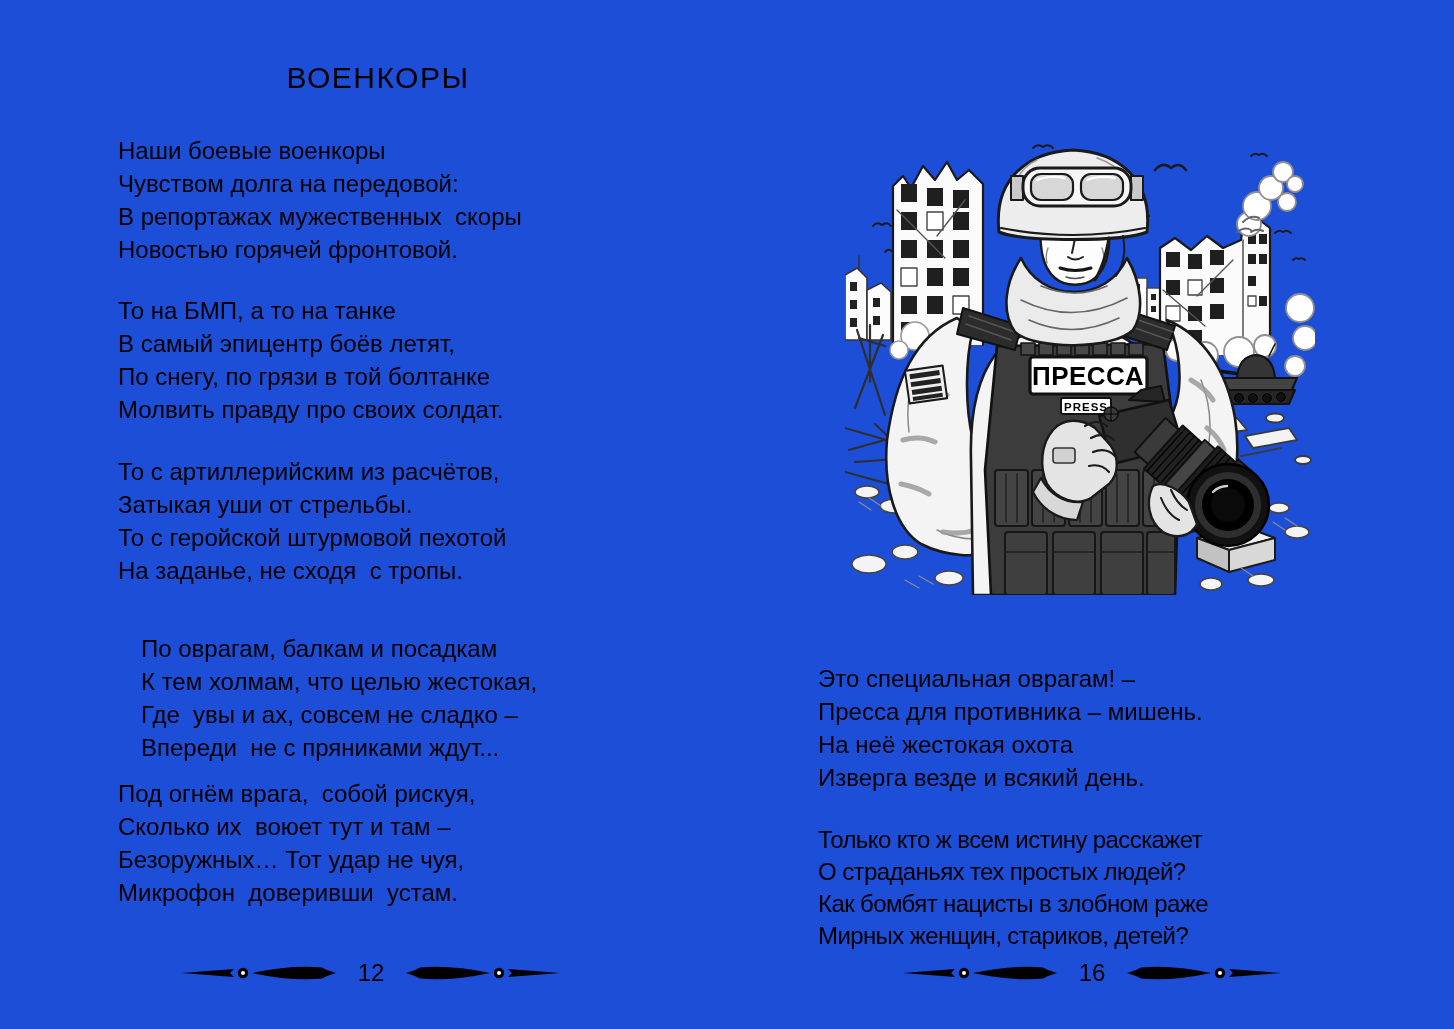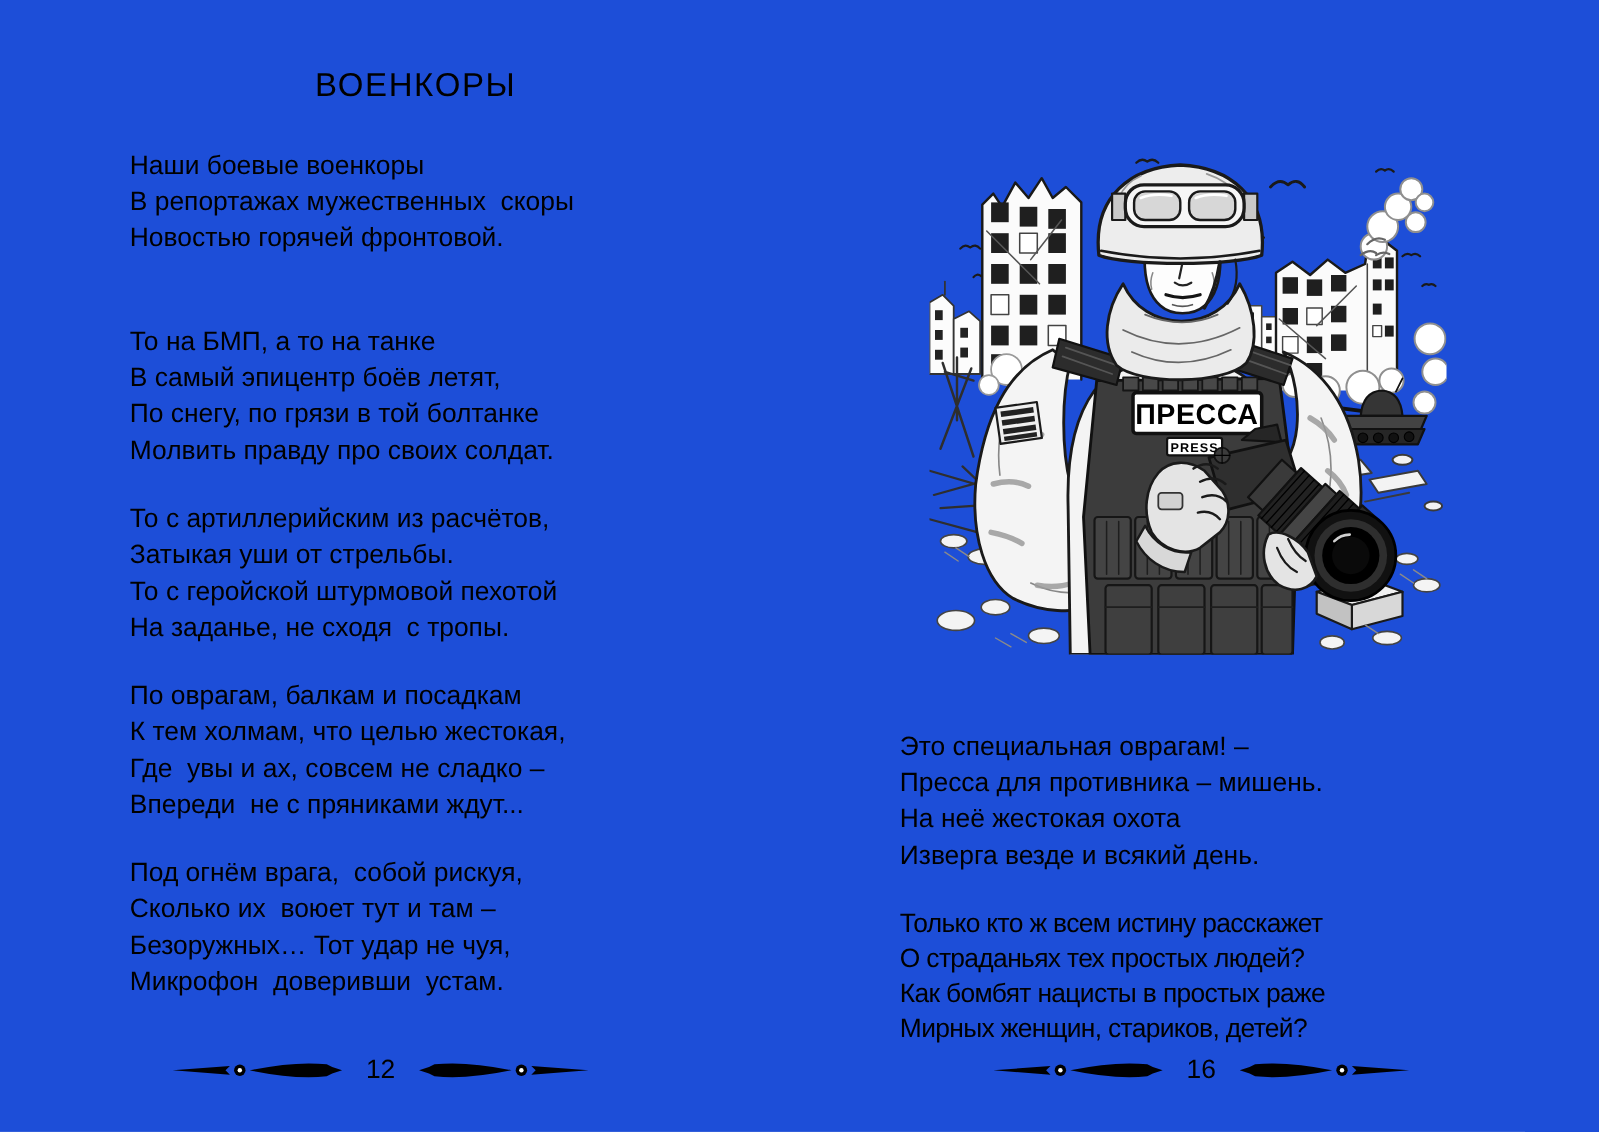--- a/index.html
+++ b/index.html
@@ -8,43 +8,44 @@
     font-family:"Liberation Sans", sans-serif;color:#000;overflow:hidden;
   }
   .poem-title{
     position:absolute;left:118px;top:61px;width:520px;text-align:center;
     font-size:30px;letter-spacing:1.5px;white-space:pre;
   }
   .stanza{position:absolute;font-size:24px;line-height:33px;}
   .stanza .line{white-space:pre;}
   .stanza.s-left{left:118px;}
   .stanza.s-right{left:818px;}
-  .st1{top:134px;} .st2{top:294px;} .st3{top:455px;} .st4{top:616px;} .st5{top:777px;}
+  .st1{top:134px;} .st2{top:294px;} .st3{top:455px;} .st4{top:632px;margin-left:23px;} .st5{top:777px;}
   .st6{top:662px;}
   .st7{top:824px;line-height:32px;letter-spacing:-0.6px;}
   .footer{
     position:absolute;top:958px;width:486px;height:30px;
     display:flex;align-items:center;justify-content:center;gap:20px;
   }
-  .footer.f-left{left:103px;justify-content:center;}
+  .footer.f-left{left:128px;justify-content:center;}
   .footer.f-right{left:849px;}
   .page-num{font-size:24px;line-height:24px;}
   .orn{display:block;}
   .orn.mirror{transform:scaleX(-1);}
   .illustration{position:absolute;left:845px;top:140px;width:470px;height:455px;}
 </style>
 </head>
 <body>
 
 <div class="canvas">
 
   <div class="poem-title">ВОЕНКОРЫ</div>
 
   <div class="stanza s-left st1">
     <div class="line">Наши боевые военкоры</div>
+    <div class="line">Чувством долга на передовой:</div>
     <div class="line">В репортажах мужественных  скоры</div>
     <div class="line">Новостью горячей фронтовой.</div>
   </div>
   <div class="stanza s-left st2">
     <div class="line">То на БМП, а то на танке</div>
     <div class="line">В самый эпицентр боёв летят,</div>
     <div class="line">По снегу, по грязи в той болтанке</div>
     <div class="line">Молвить правду про своих солдат.</div>
   </div>
   <div class="stanza s-left st3">
@@ -396,21 +397,21 @@
 
   <div class="stanza s-right st6">
     <div class="line">Это специальная оврагам! –</div>
     <div class="line">Пресса для противника – мишень.</div>
     <div class="line">На неё жестокая охота</div>
     <div class="line">Изверга везде и всякий день.</div>
   </div>
   <div class="stanza s-right st7">
     <div class="line">Только кто ж всем истину расскажет</div>
     <div class="line">О страданьях тех простых людей?</div>
-    <div class="line">Как бомбят нацисты в простых раже</div>
+    <div class="line">Как бомбят нацисты в злобном раже</div>
     <div class="line">Мирных женщин, стариков, детей?</div>
   </div>
 
   <div class="footer f-right">
     <svg class="orn" width="158" height="22" viewBox="0 0 158 22" aria-hidden="true">
       <path d="M2,11 L54,7 L50,11 L54,15 Z" fill="#000"></path>
       <circle cx="63" cy="11" r="5.2" fill="#000"></circle>
         <circle cx="63" cy="11" r="2" fill="#fff"></circle>
       <path d="M72,11 Q112,2.5 142,5.5 L147,8 L156,11 L147,14 L142,16.5 Q112,19.5 72,11 Z" fill="#000"></path>
     </svg>

